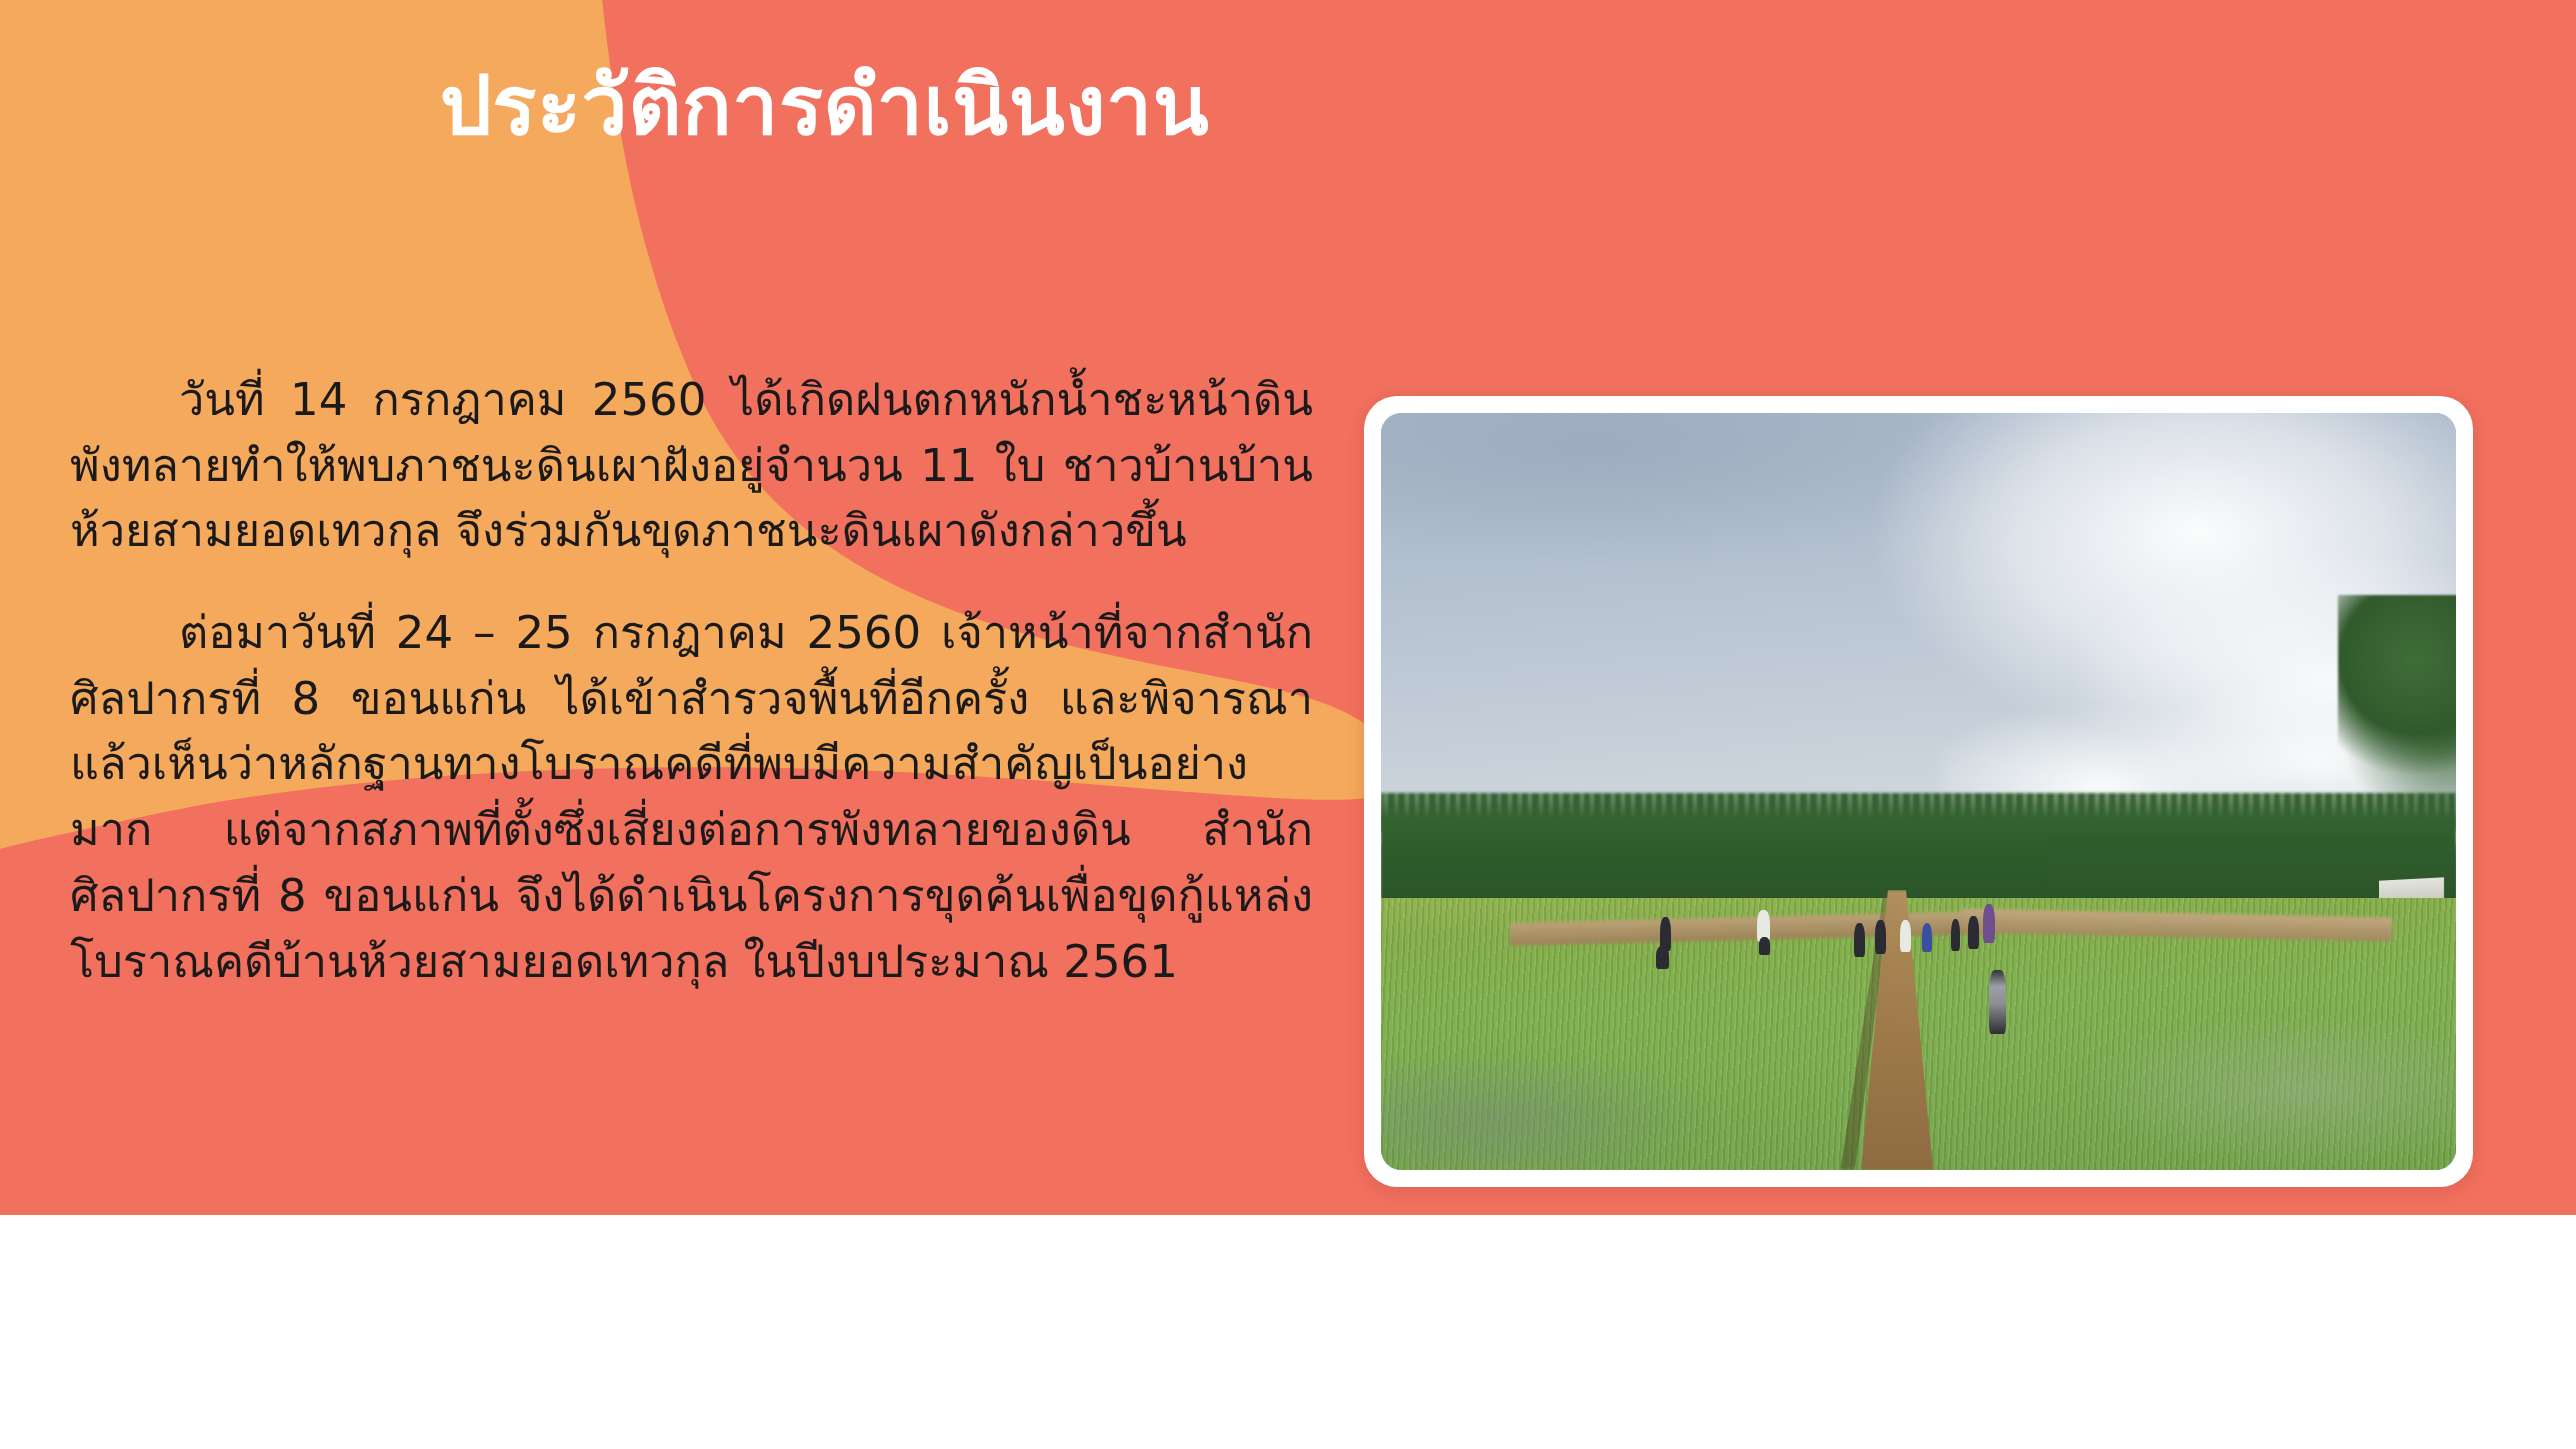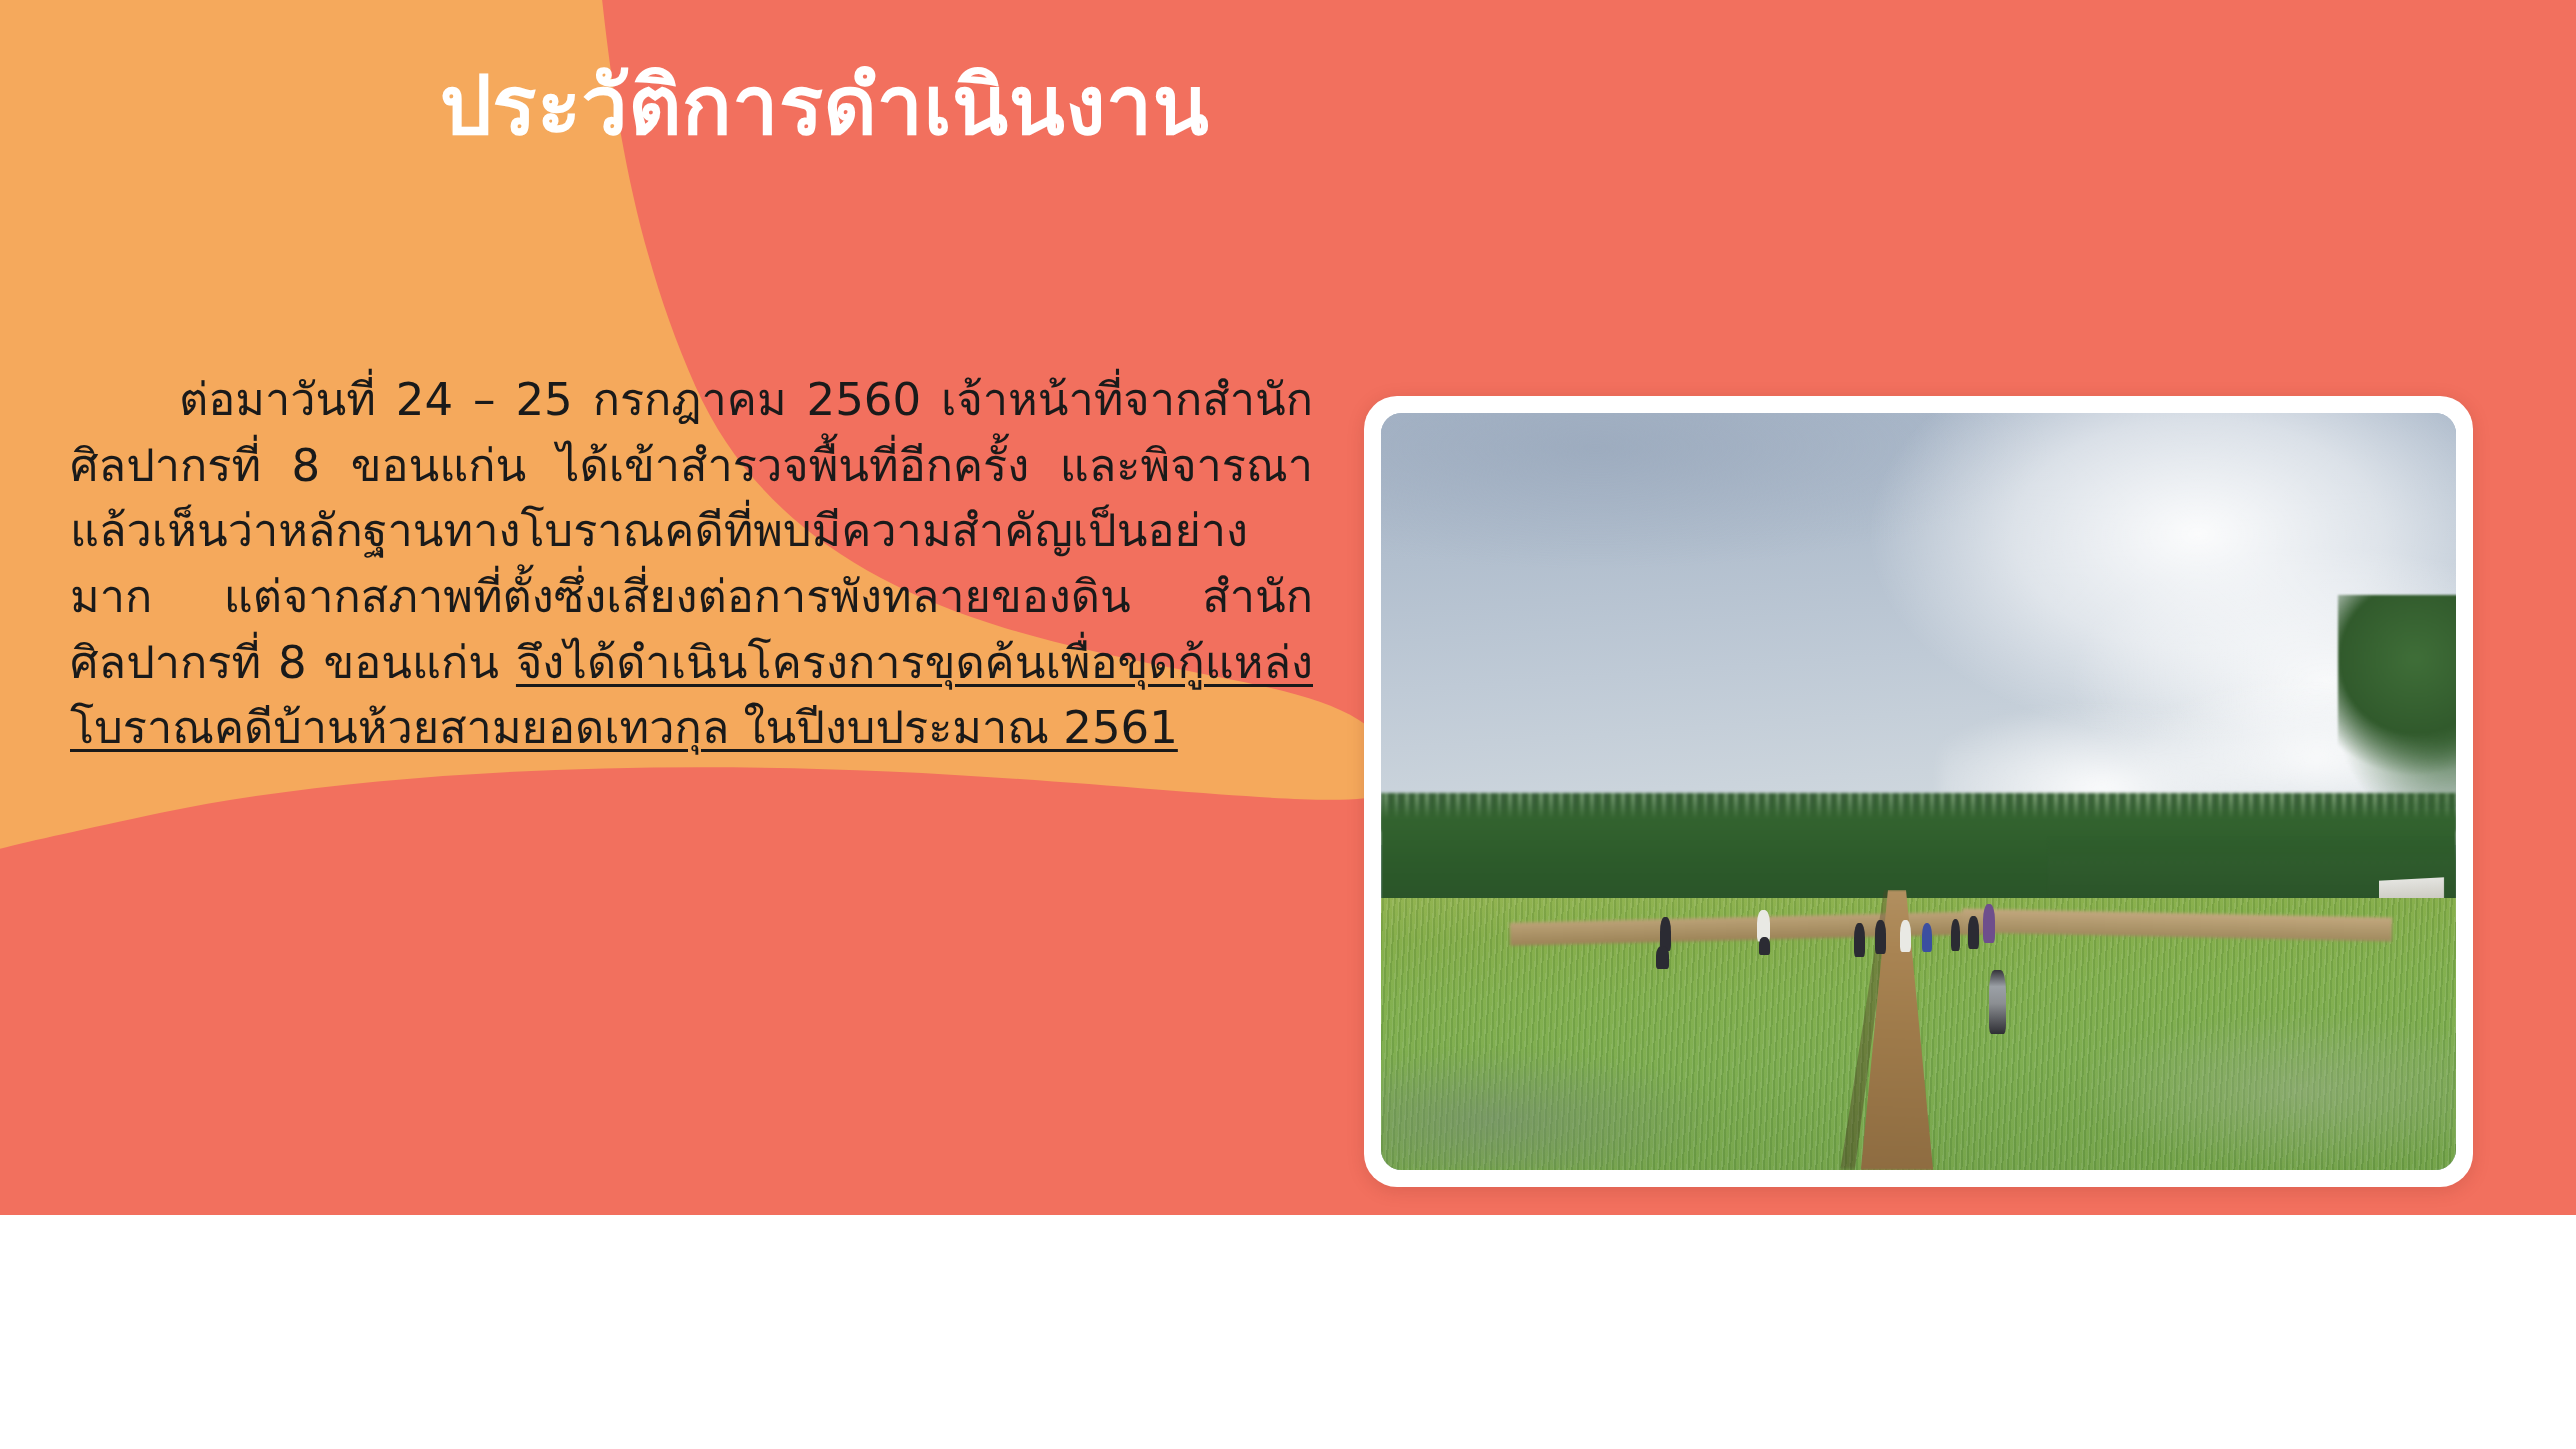--- a/index.html
+++ b/index.html
@@ -48,21 +48,21 @@
     font-size:45px;
     line-height:1.46;
     text-align:justify;
     text-justify:inter-word;
     margin-bottom:36px;
     text-indent:109px;
   }
   .para:last-child{ margin-bottom:0; }
   .para.dark{ color:#1A1A1A; }
   .para.light{ color:#FFFFFF; }
-  .u{ text-decoration:underline; text-decoration-thickness:3.2px; text-underline-offset:6.4px; }
+  .u{ text-decoration-thickness:3.2px; text-underline-offset:6.4px; }
 
   
   #photo-frame{
     position:absolute;
     left:1364px; top:396px;
     width:1109px; height:791px;
     background:#FFFFFF;
     border-radius:33px;
     padding:16.7px;
     box-shadow:0 3.9px 16.7px rgba(120,40,30,0.18);
@@ -205,20 +205,21 @@
                C 2080,1262 1760,1215 1380,1198
                C 980,1180 560,1198 250,1262
                C 130,1288 50,1305 0,1318 Z" fill="#F5A95C"></path>
     </svg>
   </div>
 
   <h1 id="title">ประวัติการดำเนินงาน</h1>
 
   <div id="body-text">
 
+    <p class="para dark" id="p1">วันที่ 14 กรกฎาคม 2560 ได้เกิดฝนตกหนักน้ำชะหน้าดินพังทลายทำให้พบภาชนะดินเผาฝังอยู่จำนวน 11 ใบ ชาวบ้านบ้านห้วยสามยอดเทวกุล จึงร่วมกันขุดภาชนะดินเผาดังกล่าวขึ้น</p>
 
 
     <p class="para dark" id="p3"><span>ต่อมาวันที่ 24 – 25 กรกฎาคม 2560 เจ้าหน้าที่จากสำนักศิลปากรที่ 8 ขอนแก่น ได้เข้าสำรวจพื้นที่อีกครั้ง และพิจารณาแล้วเห็นว่าหลักฐานทางโบราณคดีที่พบมีความสำคัญเป็นอย่างมาก แต่จากสภาพที่ตั้งซึ่งเสี่ยงต่อการพังทลายของดิน สำนักศิลปากรที่ 8 ขอนแก่น </span><span class="u">จึงได้ดำเนินโครงการขุดค้นเพื่อขุดกู้แหล่งโบราณคดีบ้านห้วยสามยอดเทวกุล ในปีงบประมาณ 2561</span></p>
 
   </div>
 
   <div id="photo-frame">
     <div id="photo" role="img" aria-label="ภาพถ่ายพื้นที่นาข้าวแหล่งโบราณคดีบ้านห้วยสามยอดเทวกุล มีกลุ่มคนยืนสำรวจในแปลงนา">
       <div class="sky"></div>
       <div class="cloudbank"></div>

